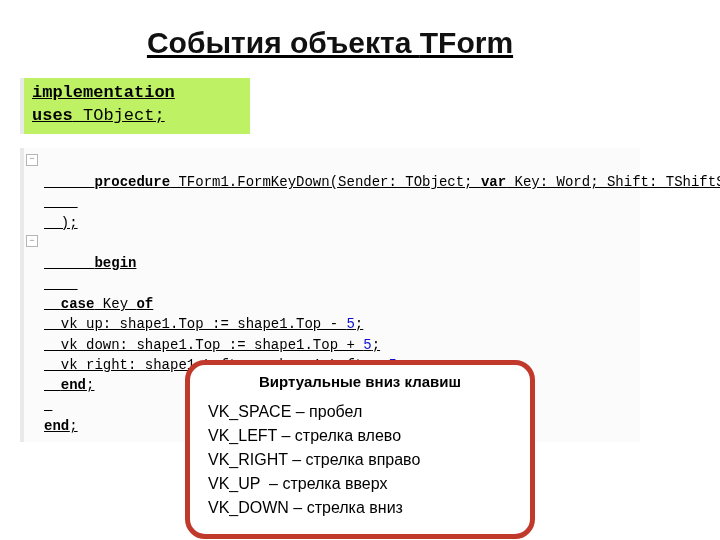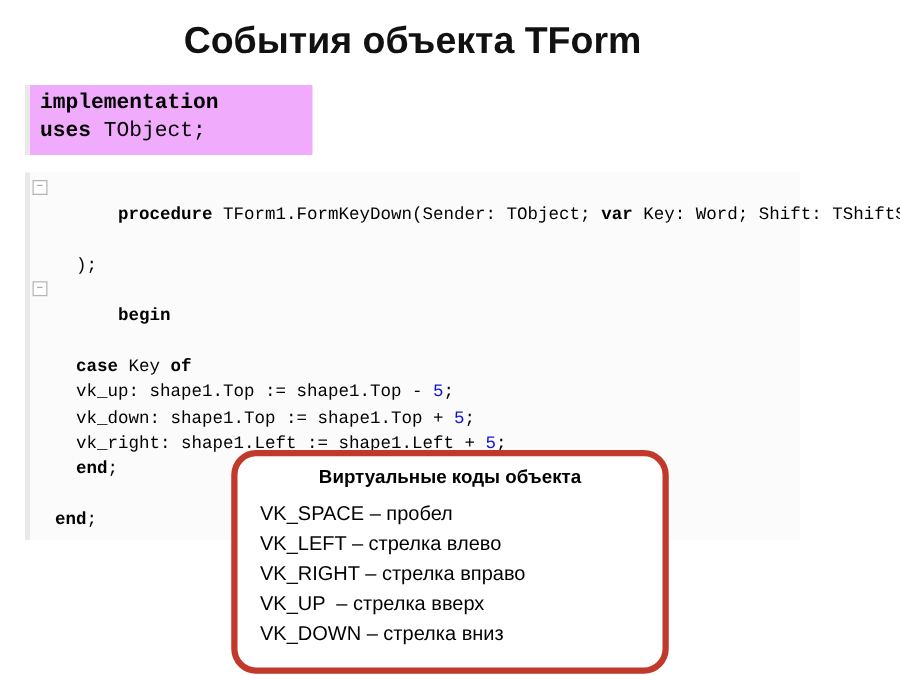--- a/index.html
+++ b/index.html
@@ -8,37 +8,38 @@
     width: 720px;
     height: 540px;
     background: #ffffff;
     font-family: Arial, Helvetica, sans-serif;
   }
   .slide {
     position: relative;
     width: 660px;
     height: 540px;
     box-sizing: border-box;
-    padding: 8px 20px 0 20px;
+    padding: 18px 20px 0 20px;
+    text-decoration: underline;
   }
   .title {
     text-align: center;
     font-size: 30px;
     font-weight: 700;
     color: #111;
     margin: 8px 0 18px 0;
   }
   .title .tform-part {
     font-family: "Segoe UI", Arial, sans-serif;
   }
 
   
   .code-box1 {
     width: 230px;
-    background: #f0abfc;
+    background: #bef264;
     border-left: 4px solid #e9e9e9;
     padding: 4px 10px 6px 8px;
     margin-bottom: 14px;
     font-family: Consolas, "Courier New", monospace;
     font-size: 17px;
     color: #000;
     line-height: 1.35;
     box-sizing: border-box;
   }
   .kw { font-weight: 700; color: #000; }
@@ -124,21 +125,21 @@
     <div class="code-line"><span>  </span><span class="kwblue">case</span><span> Key </span><span class="kwblue">of</span></div>
     <div class="code-line"><span>  vk_up: shape1.Top := shape1.Top - </span><span class="blue-num">5</span><span>;</span></div>
     <div class="code-line"><span>  vk_down: shape1.Top := shape1.Top + </span><span class="blue-num">5</span><span>;</span></div>
     <div class="code-line"><span>  vk_right: shape1.Left := shape1.Left + </span><span class="blue-num">5</span><span>;</span></div>
     <div class="code-line"><span>  </span><span class="kwblue">end</span><span>;</span></div>
     <div class="code-line"><span> </span></div>
     <div class="code-line"><span class="kwblue">end</span><span>;</span></div>
   </div>
 
   <div class="callout">
-    <div class="callout-title">Виртуальные коды объекта</div>
+    <div class="callout-title">Виртуальные вниз клавиш</div>
     <div class="callout-line">VK_SPACE – пробел</div>
     <div class="callout-line">VK_LEFT – стрелка влево</div>
     <div class="callout-line">VK_RIGHT – стрелка вправо</div>
     <div class="callout-line">VK_UP  – стрелка вверх</div>
     <div class="callout-line">VK_DOWN – стрелка вниз</div>
   </div>
 
 </div>
 
 </body></html>

